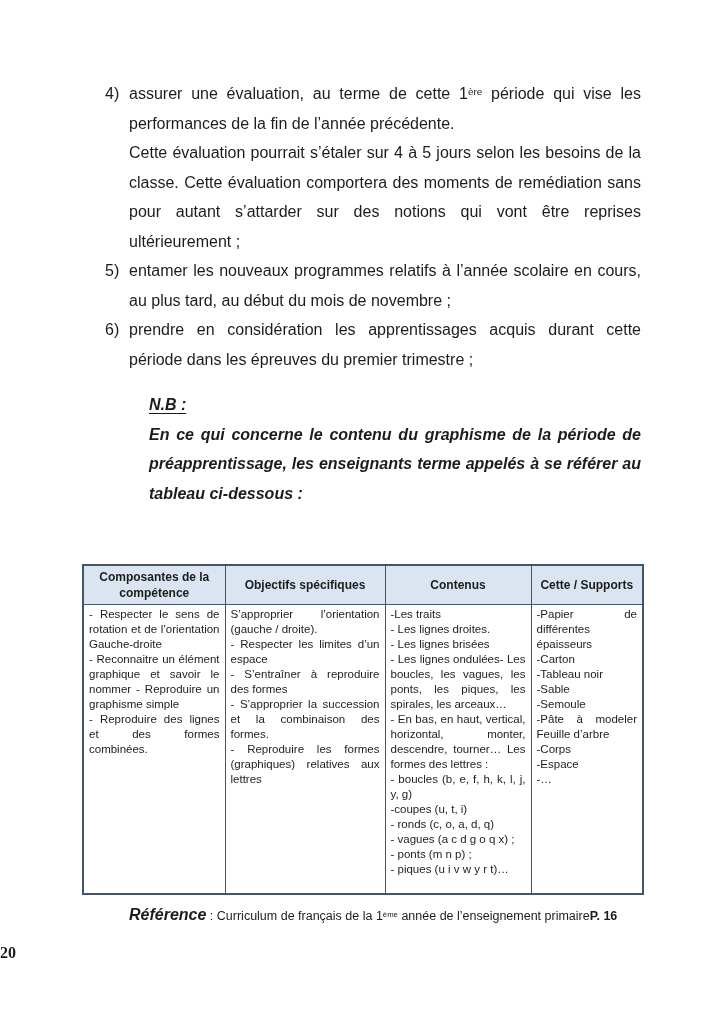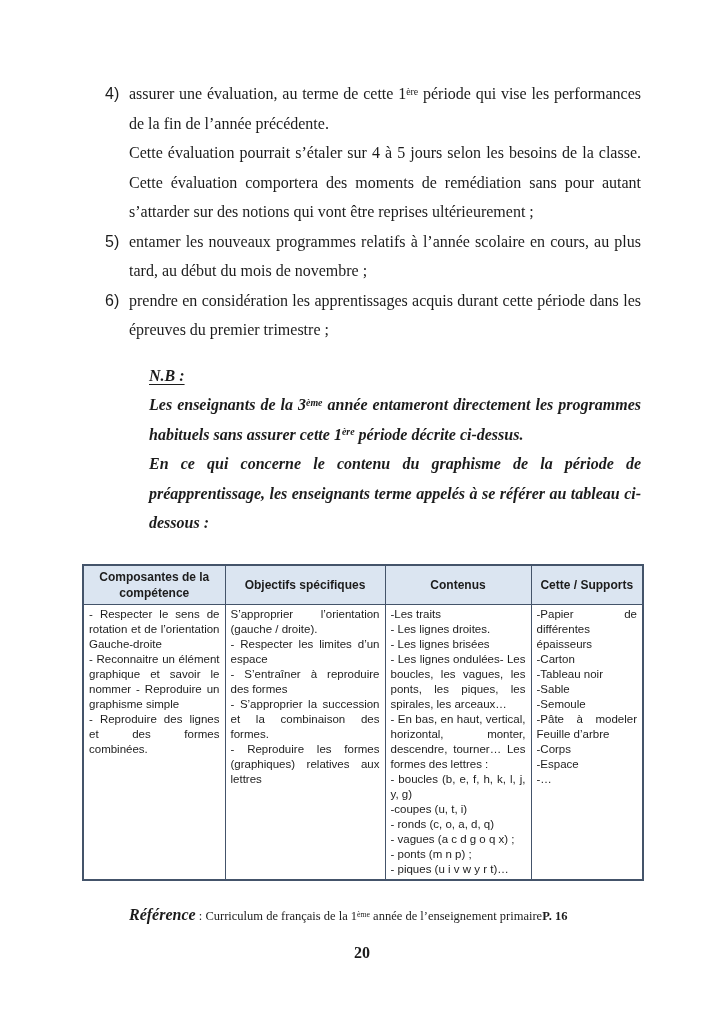--- a/index.html
+++ b/index.html
@@ -5,21 +5,21 @@
   html,body { margin:0; padding:0; }
   body { background:#ffffff; }
   .page {
     position:relative;
     width:724px; height:1024px;
     background:#ffffff;
     color:#1c1c1c;
     font-family:"Liberation Sans", sans-serif;
     overflow:hidden;
   }
-  p { margin:0;font-family:Liberation Serif, serif; }
+  p { margin:0; }
   .content {
     position:absolute; top:79px; left:105px; width:536px;
     font-size:16px; line-height:29.5px;
   }
   .just { text-align:justify; }
   .li { display:flex; }
   .li .num { width:24px; flex:none; }
   .li-body { flex:1 1 auto; min-width:0; }
   sup.sp {
     font-size:0.62em; line-height:0;
@@ -36,33 +36,33 @@
   }
   .doc-table th, .doc-table td { border:1px solid #44546a; }
   .doc-table th {
     background:#dbe5f1; font-weight:bold; text-align:center;
     vertical-align:middle; font-size:12px; line-height:16px;
     padding:2px 4px; height:34px;
   }
   .doc-table td {
     vertical-align:top; text-align:justify;
     white-space:pre-line;
-    padding:2px 5px 2px 5px; height:262px;
+    padding:2px 5px 16px 5px; height:262px;
   }
   
   .reference {
     position:absolute; top:906px; left:129px; width:520px;
     font-size:12.5px; line-height:18px;
   }
   .ref-label { font-weight:bold; font-style:italic; font-size:16px; }
   .ref-page { font-weight:bold; margin-left:0; }
   
   .page-number {
     position:absolute; top:944px; left:0; width:724px;
-    text-align:center; font-family:"Liberation Serif", serif;
+    text-align:left; font-family:"Liberation Serif", serif;
     font-weight:bold; font-size:16px;
   }
 </style>
 </head>
 <body>
 
 <div class="page">
 
   <div class="content">
 
@@ -83,21 +83,20 @@
 
     <div class="li">
       <span class="num">6)</span>
       <div class="li-body">
         <p class="just">prendre en considération les apprentissages acquis durant cette période dans les épreuves du premier trimestre ;</p>
       </div>
     </div>
 
     <div class="nb-block">
       <p><span class="nb-title">N.B :</span></p>
-      <p class="just"><span>Les enseignants de la 3</span><sup class="sp">ème</sup><span> année entameront directement les programmes habituels sans assurer cette 1</span><sup class="sp">ère</sup><span> période décrite ci-dessus.</span></p>
       <p class="just">En ce qui concerne le contenu du graphisme de la période de préapprentissage, les enseignants terme appelés à se référer au tableau ci-dessous :</p>
     </div>
 
   </div>
 
   <table class="doc-table">
     <colgroup>
       <col style="width:142px">
       <col style="width:160px">
       <col style="width:146px">

